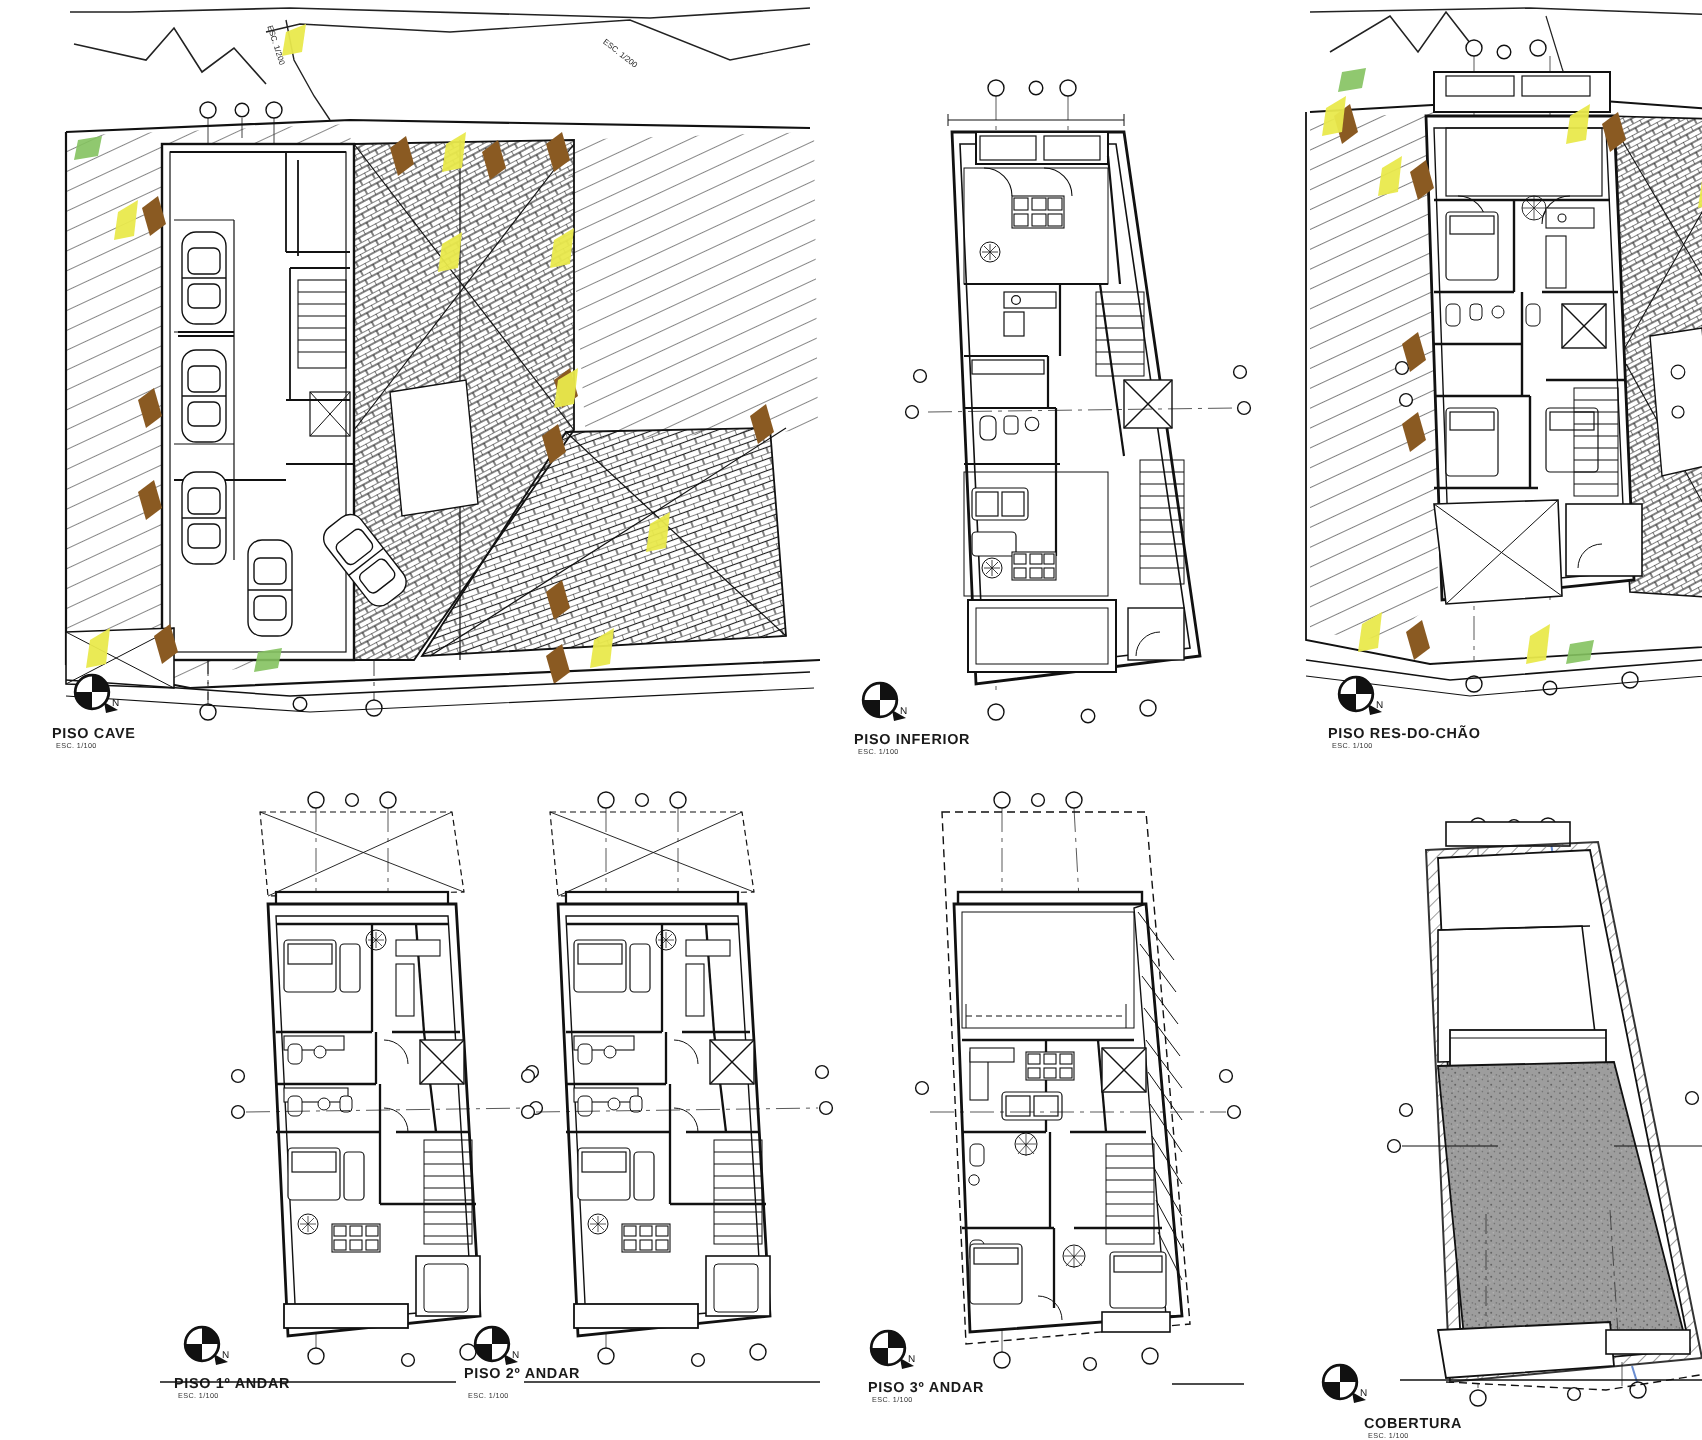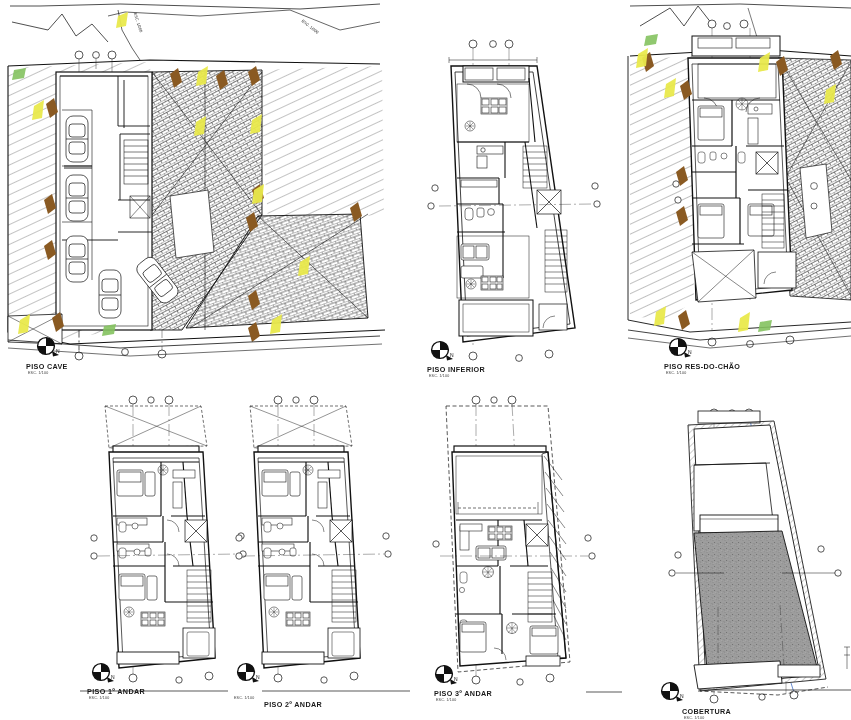--- a/index.html
+++ b/index.html
@@ -4,21 +4,21 @@
 <title>Architectural Floor Plan Sheet</title>
 <style>
   html,body{margin:0;padding:0;background:#ffffff;}
   body{
     font-family:"Liberation Sans", sans-serif;
     width:851px;height:720px;overflow:hidden;position:relative;
     color:#000;
   }
   #sheet{position:absolute;left:0;top:0;width:851px;height:720px;background:#fff;}
   svg{display:block;}
-  .plan-wrap{position:absolute;}
+  .plan-wrap{position:absolute;padding-left:25px;}
   .plan-label{
     position:absolute;
     font-family:"Liberation Sans", sans-serif;
     font-size:7.2px;
     letter-spacing:.35px;
     color:#1a1a1a;
     white-space:nowrap;
     font-weight:600;
   }
   .plan-scale{
@@ -759,21 +759,21 @@
     </svg>
     <div class="compass" style="left:4px;top:272px;">
       <svg width="26" height="24" viewBox="0 0 26 24">
         <circle cx="10" cy="10" r="8.4" fill="#fff" stroke="#111" stroke-width="1.4"></circle>
         <path d="M10 1.6 A8.4 8.4 0 0 1 18.4 10 L10 10 Z" fill="#111"></path>
         <path d="M10 18.4 A8.4 8.4 0 0 1 1.6 10 L10 10 Z" fill="#111"></path>
         <polygon points="16,15 23,19 17,20.5" fill="#111"></polygon>
         <text x="20" y="17" font-size="5" font-family="Liberation Sans, sans-serif" fill="#111">N</text>
       </svg>
     </div>
-    <div class="plan-label" style="left:0px;top:310px;margin-left:32px;">PISO 2º ANDAR</div>
+    <div class="plan-label" style="left:0px;top:292px;">PISO 2º ANDAR</div>
     <div class="plan-scale" style="left:2px;top:306px;">ESC. 1/100</div>
   </div>
 
   <div class="plan-wrap" style="left:432px;top:390px;">
     <svg width="175" height="300" viewBox="0 0 175 300">
       <g stroke="#111" stroke-width="0.7" fill="#fff">
         <circle cx="44" cy="10" r="4"></circle>
           <circle cx="62" cy="10" r="3.2"></circle>
           <circle cx="80" cy="10" r="4"></circle>
       </g>

